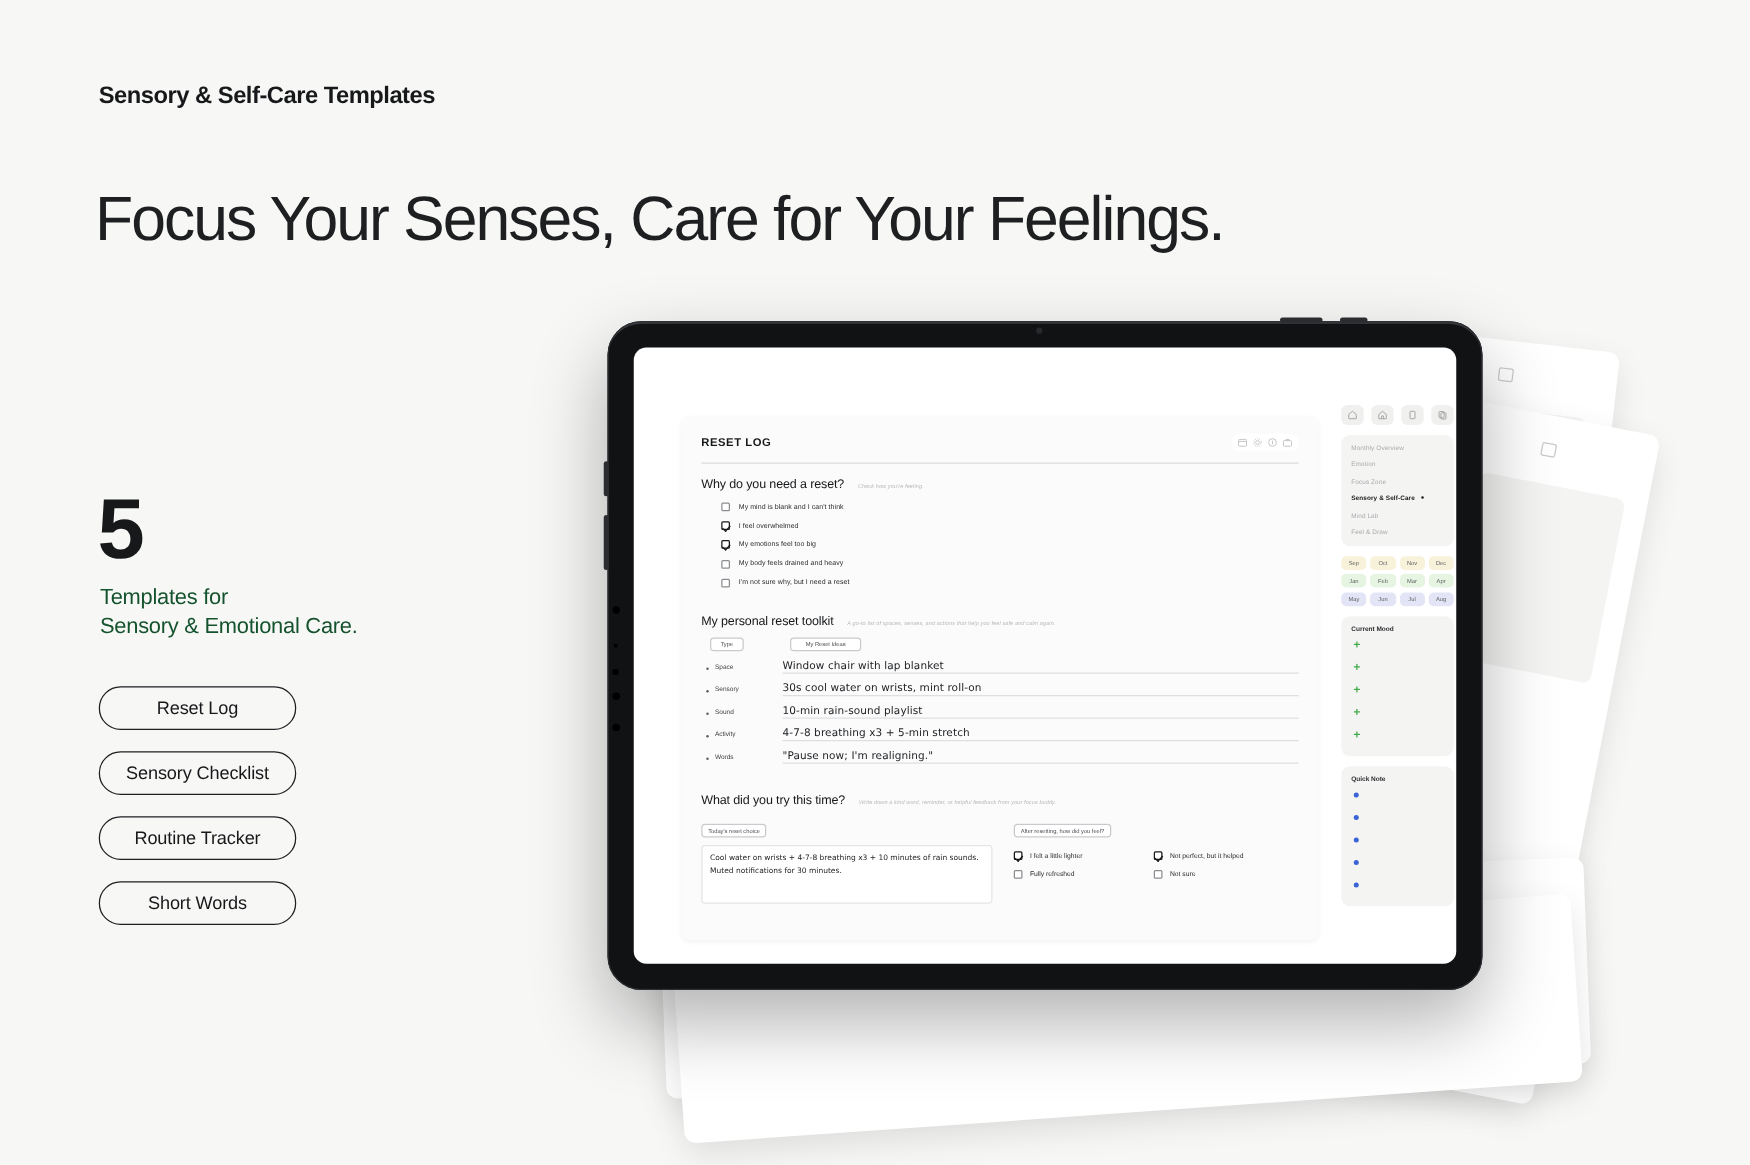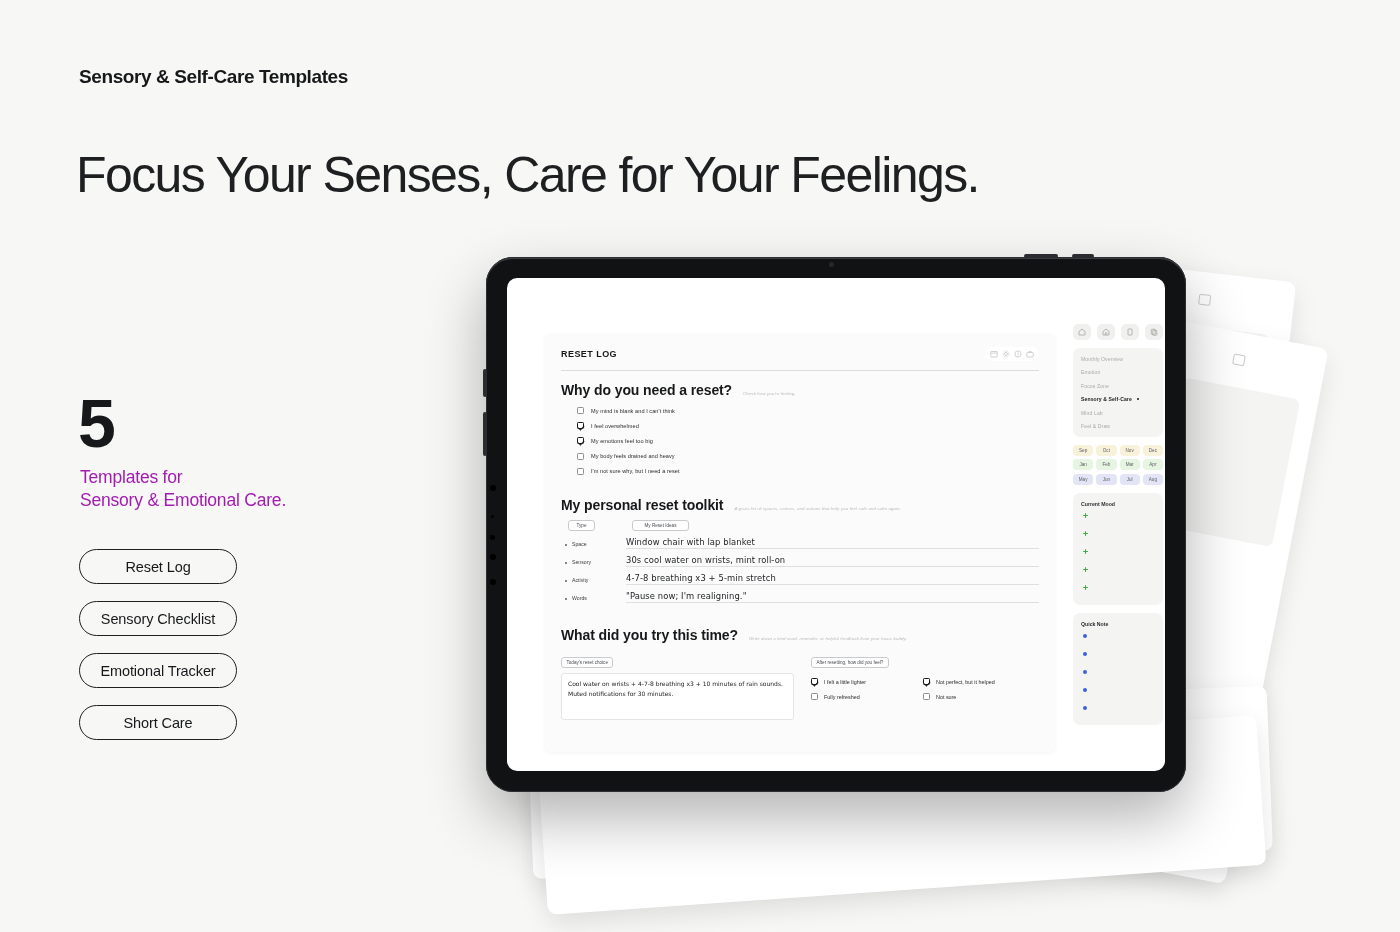--- a/index.html
+++ b/index.html
@@ -22,21 +22,21 @@
     color: #1d1f21; white-space: nowrap;
   }
   .bignum {
     position: absolute; left: 78px; top: 392px;
     font-size: 68px; font-weight: 700; line-height: 62px;
     letter-spacing: -2px; color: #17181a;
   }
   .subcopy {
     position: absolute; left: 80px; top: 466px;
     font-size: 17.5px; font-weight: 400; line-height: 23px;
-    color: #a21caf; letter-spacing: -0.2px;
+    color: #14532d; letter-spacing: -0.2px;
   }
   .pill-list { position: absolute; left: 79px; top: 549px; }
   .pill {
     width: 158px; height: 35px;
     border: 1.3px solid #1d1f21; border-radius: 22px;
     background: transparent; color: #17181a;
     font-size: 14.5px; font-weight: 500; letter-spacing: -0.1px;
     display: flex; align-items: center; justify-content: center;
     margin-bottom: 17px; cursor: pointer;
   }
@@ -116,21 +116,21 @@
     font-size: 9px; font-weight: 700; letter-spacing: 0.45px; color: #17181a;
   }
   .doc-tools {
     display: flex; gap: 4px; background: #ffffff; border-radius: 9px;
     padding: 3px 5px;
   }
   .tool-ic { width: 8px; height: 8px; opacity: 0.28; }
   .doc-rule { height: 1px; background: #dcdcdc; margin: 9px 0 11px 0; }
 
   .sec-head { display: flex; align-items: baseline; gap: 11px; }
-  .sec-title { font-size: 14px; font-weight: 700; color: #17181a; letter-spacing: -0.1px; }
+  .sec-title { font-size: 10px; font-weight: 400; color: #17181a; letter-spacing: -0.1px; }
   .sec-hint { font-size: 4.4px; color: #b9babd; font-style: italic; letter-spacing: 0.1px; }
 
   .check-list { margin-top: 9px; padding-left: 16px; }
   .check-row { display: flex; align-items: center; gap: 7px; margin-bottom: 8.2px; }
   .cbox {
     width: 7px; height: 7px; border: 0.9px solid #8c8e92;
     border-radius: 1.3px; background: #fff; flex: none;
     position: relative;
   }
   .cbox.on { border-color: #17181a; }
@@ -244,22 +244,22 @@
   <div class="headline">Focus Your Senses, Care for Your Feelings.</div>
   <div class="bignum">5</div>
   <div class="subcopy">
     <div>Templates for</div>
     <div>Sensory &amp; Emotional Care.</div>
   </div>
 
   <div class="pill-list">
     <div class="pill">Reset Log</div>
     <div class="pill">Sensory Checklist</div>
-    <div class="pill">Emotional Tracker</div>
-    <div class="pill">Short Care</div>
+    <div class="pill">Routine Tracker</div>
+    <div class="pill">Short Words</div>
   </div>
 
 
   <div class="paper" id="paper-a">
     <div class="mini-icon" style="left:60px; top:22px;"></div>
     <div class="mini-card" style="left:14px; top:55px; width:120px; height:150px;"></div>
     <div class="mini-chip" style="left:16px; top:222px; background:#f8f2da;">Dec</div>
     <div class="mini-chip" style="left:16px; top:242px; background:#e6f4e2;">Apr</div>
     <div class="mini-chip" style="left:16px; top:262px; background:#e3e5f6;">Aug</div>
     <div class="mini-card" style="left:14px; top:292px; width:120px; height:120px;"></div>
@@ -351,20 +351,24 @@
             <span class="tag" id="tag-type">Type</span>
             <span class="tag" id="tag-ideas">My Reset Ideas</span>
           </div>
           <div class="kit-row">
             <span class="kit-label">Space</span>
             <span class="kit-val">Window chair with lap blanket</span>
           </div>
           <div class="kit-row">
             <span class="kit-label">Sensory</span>
             <span class="kit-val">30s cool water on wrists, mint roll-on</span>
+          </div>
+          <div class="kit-row">
+            <span class="kit-label">Sound</span>
+            <span class="kit-val">10-min rain-sound playlist</span>
           </div>
           <div class="kit-row">
             <span class="kit-label">Activity</span>
             <span class="kit-val">4-7-8 breathing x3 + 5-min stretch</span>
           </div>
           <div class="kit-row">
             <span class="kit-label">Words</span>
             <span class="kit-val">"Pause now; I'm realigning."</span>
           </div>
         </div>

